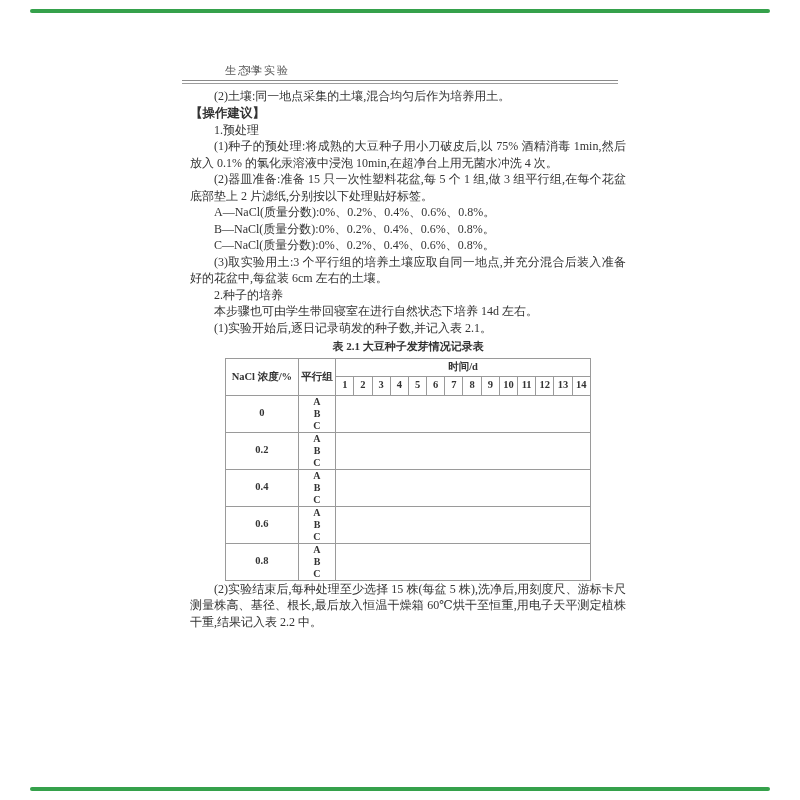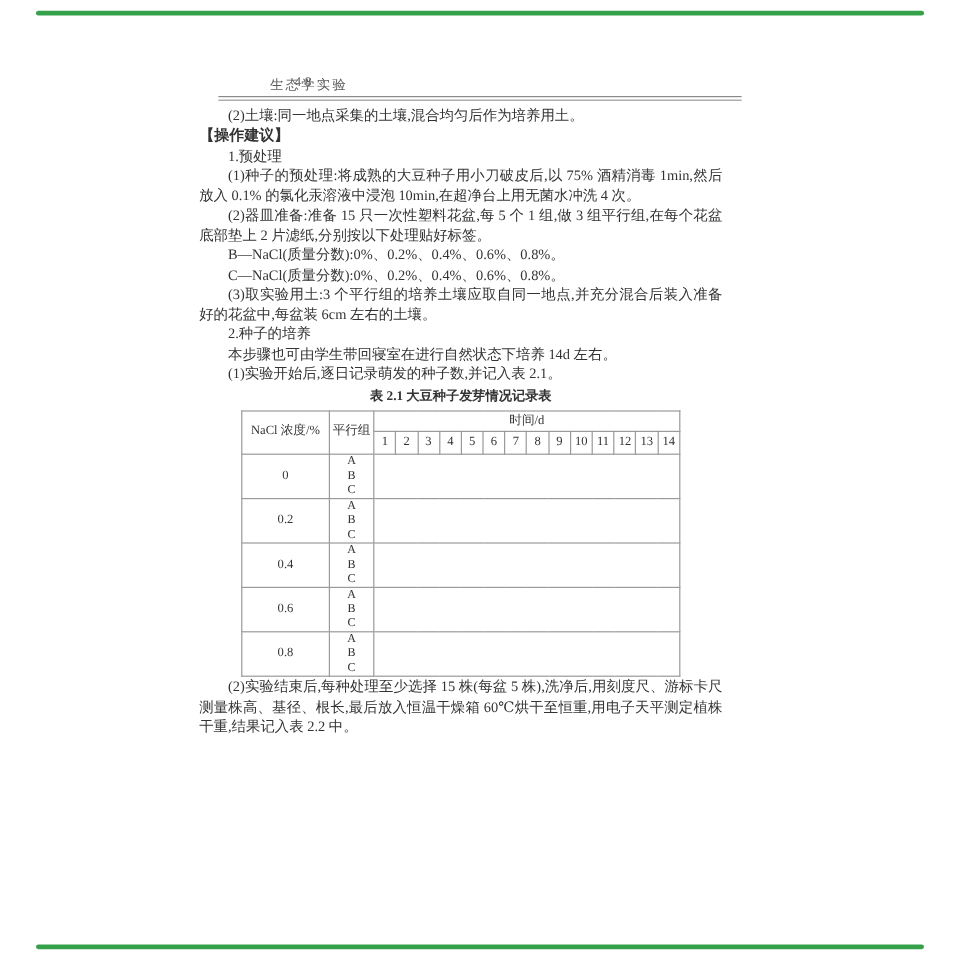--- a/index.html
+++ b/index.html
@@ -18,37 +18,37 @@
   }
   .pagenum { position:absolute; left:8px; top:0; letter-spacing:3px; }
   .running-title { text-align:left; letter-spacing:2px; }
 
   .double-rule {
     position:absolute; left:182px; top:80px; width:436px; height:2px;
     border-top:1.5px solid #8a8a8a; border-bottom:1px solid #9c9c9c;
   }
 
   .content {
-    position:absolute; left:166px; top:88px; width:436px;
+    position:absolute; left:190px; top:88px; width:436px;
     font-size:12px; line-height:16.5px; text-align:justify;
   }
   .content p { margin:0; text-indent:2em; }
   .sec-head { font-weight:bold; text-indent:0 !important; font-size:12.5px; line-height:17px; }
 
   .tbl-title {
     text-align:center; font-weight:bold; font-size:11px;
     margin-top:3px; text-indent:0 !important; line-height:15px;
   }
   table.record {
     border-collapse:collapse; table-layout:fixed; width:366px;
     margin:4px auto 0 auto; font-size:10.5px; color:#333;
     border:1.5px solid #777777;
   }
   table.record th, table.record td {
-    border:1px solid #9a9a9a; font-weight:normal; text-align:center;
+    border:1px solid #9a9a9a; font-weight:bold; text-align:center;
     vertical-align:middle; padding:0;
   }
   .col-nacl { width:72px; }
   .col-group { width:37px; }
   .col-day  { width:18px; }
   tr.hdr1 { height:17px; }
   tr.hdr2 { height:19px; }
   tr.datarow { height:36px; }
   .abc { line-height:12px; font-size:10px; }
   .rec-empty { border-left:1px solid #9a9a9a; }
@@ -66,20 +66,21 @@
   <div class="running-title">生态学实验</div>
 </div>
 <div class="double-rule"></div>
 
 <div class="content">
   <p>(2)土壤:同一地点采集的土壤,混合均匀后作为培养用土。</p>
   <p class="sec-head">【操作建议】</p>
   <p>1.预处理</p>
   <p>(1)种子的预处理:将成熟的大豆种子用小刀破皮后,以 75% 酒精消毒 1min,然后放入 0.1% 的氯化汞溶液中浸泡 10min,在超净台上用无菌水冲洗 4 次。</p>
   <p>(2)器皿准备:准备 15 只一次性塑料花盆,每 5 个 1 组,做 3 组平行组,在每个花盆底部垫上 2 片滤纸,分别按以下处理贴好标签。</p>
+  <p>A—NaCl(质量分数):0%、0.2%、0.4%、0.6%、0.8%。</p>
   <p>B—NaCl(质量分数):0%、0.2%、0.4%、0.6%、0.8%。</p>
   <p>C—NaCl(质量分数):0%、0.2%、0.4%、0.6%、0.8%。</p>
   <p>(3)取实验用土:3 个平行组的培养土壤应取自同一地点,并充分混合后装入准备好的花盆中,每盆装 6cm 左右的土壤。</p>
   <p>2.种子的培养</p>
   <p>本步骤也可由学生带回寝室在进行自然状态下培养 14d 左右。</p>
   <p>(1)实验开始后,逐日记录萌发的种子数,并记入表 2.1。</p>
 
   <div class="tbl-title">表 2.1  大豆种子发芽情况记录表</div>
 
   <table class="record">

